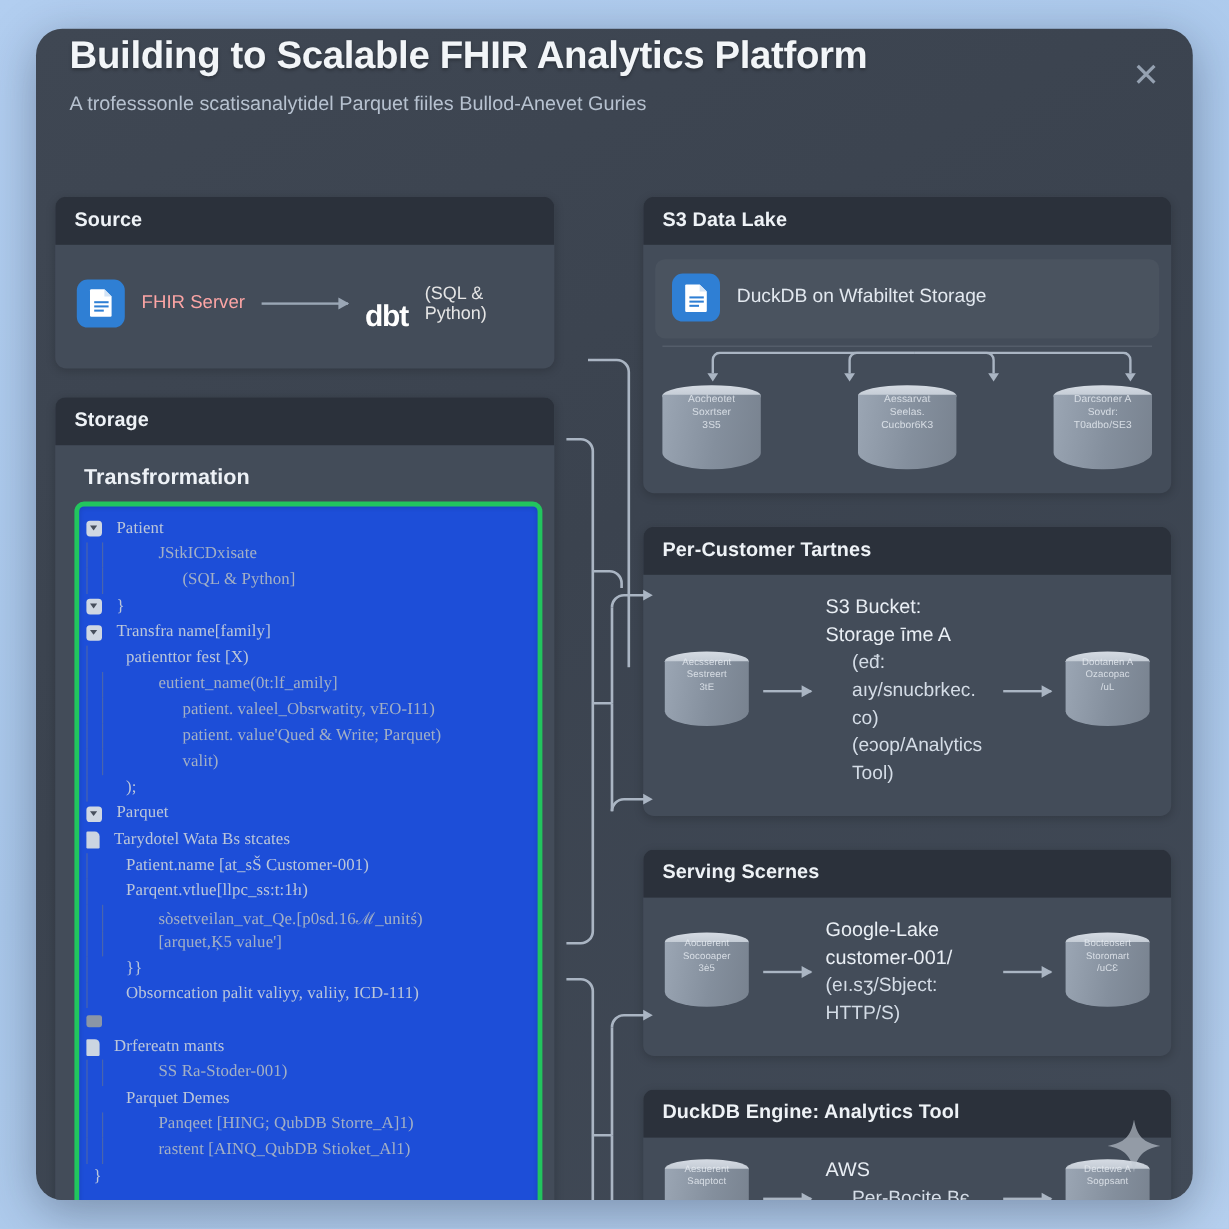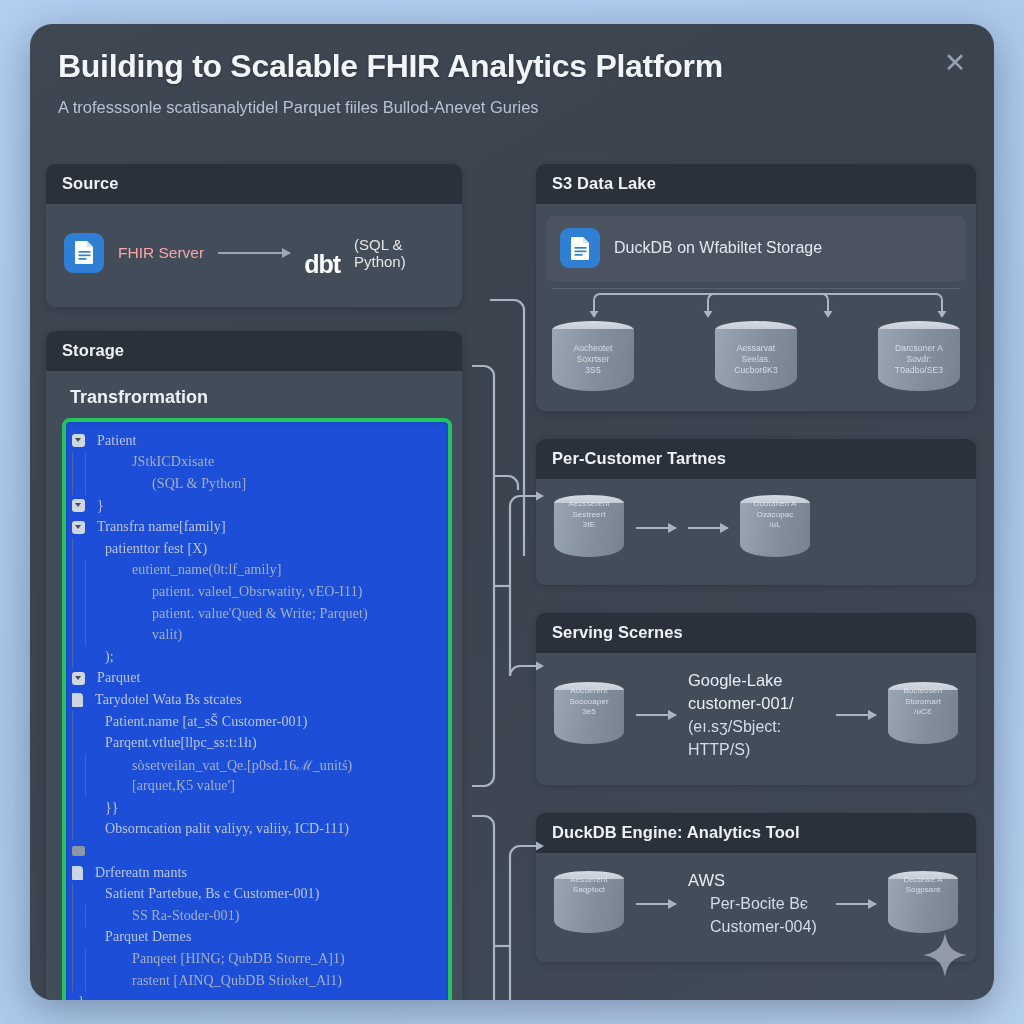--- a/index.html
+++ b/index.html
@@ -32,21 +32,21 @@
     box-shadow: 0 10px 40px rgba(20,30,50,.35);
     overflow: hidden;
   }
 
   
   #header {
     position: absolute;
     left: 0; top: 0;
     width: 100%;
     height: 116px;
-    padding: 20px 26px 0 28px;
+    padding: 0 26px 0 28px;
   }
   #title {
     font-size: 32px;
     font-weight: bold;
     color: #f2f5f8;
     letter-spacing: -.3px;
     line-height: 44px;
     text-shadow: 0 1px 3px rgba(0,0,0,.3);
   }
   #subtitle {
@@ -218,21 +218,21 @@
     background: linear-gradient(100deg, #9ba6b4 0%, #848f9d 55%, #78828f 100%);
     border-radius: 0 0 40px 40px / 0 0 14px 14px;
   }
   .bucket .top {
     position: absolute; left: 0; top: 0;
     width: 82px; height: 18px;
     border-radius: 50%;
     background: linear-gradient(180deg, #d5dbe3 0%, #b4bdc8 100%);
   }
   .bucket .blabel {
-    position: absolute; left: 0; top: 22px;
+    position: absolute; left: 0; top: 6px;
     width: 82px;
     text-align: center;
     font-size: 8.5px;
     line-height: 11px;
     color: #e8edf3;
     opacity: .82;
     filter: blur(.35px);
     letter-spacing: .1px;
   }
   .bucket.sm { width: 70px; height: 66px; }
@@ -423,25 +423,20 @@
                 </div>
                 <div class="code-line">
                   <span class="blank-chip"></span>
                   <span style="width: 0px; flex: 0 0 auto;"></span>
                   <span class="txt"></span>
                 </div>
                 <div class="code-line">
                   <span class="fileglyph"></span>
                   <span style="width: 0px; flex: 0 0 auto;"></span>
                   <span class="txt">Drfereatn mants</span>
-                </div>
-                <div class="code-line">
-                  <span class="vrule"></span>
-                  <span style="width: 14px; flex: 0 0 auto;"></span>
-                  <span class="txt">Satient Partebue, Bs c Customer-001)</span>
                 </div>
                 <div class="code-line faint">
                   <span class="vrule"></span>
                   <span class="vrule"></span>
                   <span style="width: 28px; flex: 0 0 auto;"></span>
                   <span class="txt">SS Ra-Stoder-001)</span>
                 </div>
                 <div class="code-line">
                   <span class="vrule"></span>
                   <span style="width: 14px; flex: 0 0 auto;"></span>
@@ -542,20 +537,25 @@
               <span class="bucket sm">
                 <span class="top"></span>
                   <span class="body"></span>
                 <span class="blabel">
                     <span style="display:block">Aecsserent</span>
                     <span style="display:block">Sestreert</span>
                     <span style="display:block">3tE</span>
                   </span>
               </span>
               <span class="flow-arrow"></span>
+              <span class="flow-text">
+                <span class="l1" style="display:block">S3 Bucket: Storage īme A</span>
+                <span class="l2" style="display:block">(eđ: aıy/snucbrkec. co)</span>
+                <span class="l3" style="display:block">(eɔop/Analytics Tool)</span>
+              </span>
               <span class="flow-arrow"></span>
               <span class="bucket sm">
                 <span class="top"></span>
                   <span class="body"></span>
                 <span class="blabel">
                     <span style="display:block">Dootanen A</span>
                     <span style="display:block">Ozacopac</span>
                     <span style="display:block">/uL</span>
                   </span>
               </span>

